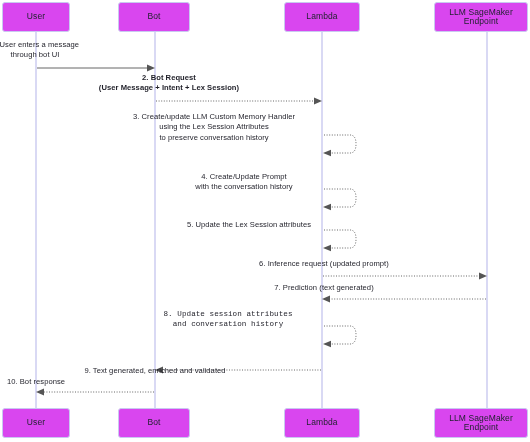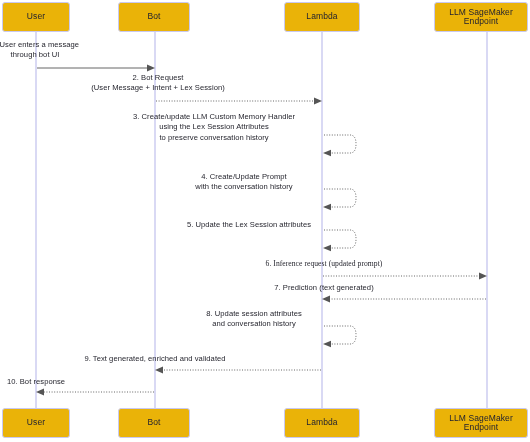--- a/index.html
+++ b/index.html
@@ -23,21 +23,21 @@
   svg.layer {
     position: absolute;
     left: 0;
     top: 0;
     width: 530px;
     height: 442px;
   }
   .actor-box {
     position: absolute;
     box-sizing: border-box;
-    background: #eab308;
+    background: #d946ef;
     border: 1px solid #C9C9F0;
     border-radius: 3px;
     display: flex;
     align-items: center;
     justify-content: center;
     text-align: center;
     font-size: 8.5px;
     color: #222230;
     letter-spacing: .1px;
     line-height: 1.1;
@@ -133,29 +133,29 @@
       <div class="actor-box" style="left: 284px; top: 408px; width: 76px; height: 30px;">
         <span>Lambda</span>
       </div>
       <div class="actor-box" style="left: 434px; top: 408px; width: 94px; height: 30px;">
         <span>LLM SageMaker Endpoint</span>
       </div>
     </div>
   <div id="labels">
       <div class="msg-label" style="width: 142px; left: -36px; top: 40px;">1. User enters a message
 through bot UI</div>
-      <div class="msg-label" style="width: 166px; left: 75px; top: 73px;">2. Bot Request
+      <div class="msg-label" style="width: 166px; left: 86px; top: 73px; font-weight: bold;">2. Bot Request
 (User Message + Intent + Lex Session)</div>
       <div class="msg-label" style="width: 180px; left: 124px; top: 112px;">3. Create/update LLM Custom Memory Handler
 using the Lex Session Attributes
 to preserve conversation history</div>
       <div class="msg-label" style="width: 156px; left: 166px; top: 172px;">4. Create/Update Prompt
 with the conversation history</div>
       <div class="msg-label" style="width: 160px; left: 169px; top: 220px;">5. Update the Lex Session attributes</div>
-      <div class="msg-label" style="width: 162px; left: 243px; top: 259px; font-family: Liberation Serif, serif;">6. Inference request (updated prompt)</div>
+      <div class="msg-label" style="width: 162px; left: 243px; top: 259px;">6. Inference request (updated prompt)</div>
       <div class="msg-label" style="width: 162px; left: 243px; top: 283px;">7. Prediction (text generated)</div>
-      <div class="msg-label" style="width: 156px; left: 176px; top: 309px;">8. Update session attributes
+      <div class="msg-label" style="width: 156px; left: 150px; top: 309px; font-family: Liberation Mono, monospace;">8. Update session attributes
 and conversation history</div>
-      <div class="msg-label" style="width: 172px; left: 69px; top: 354px;">9. Text generated, enriched and validated</div>
+      <div class="msg-label" style="width: 172px; left: 69px; top: 366px;">9. Text generated, enriched and validated</div>
       <div class="msg-label" style="width: 120px; left: -24px; top: 377px;">10. Bot response</div>
     </div>
 
 </div>
 
 </body></html>

